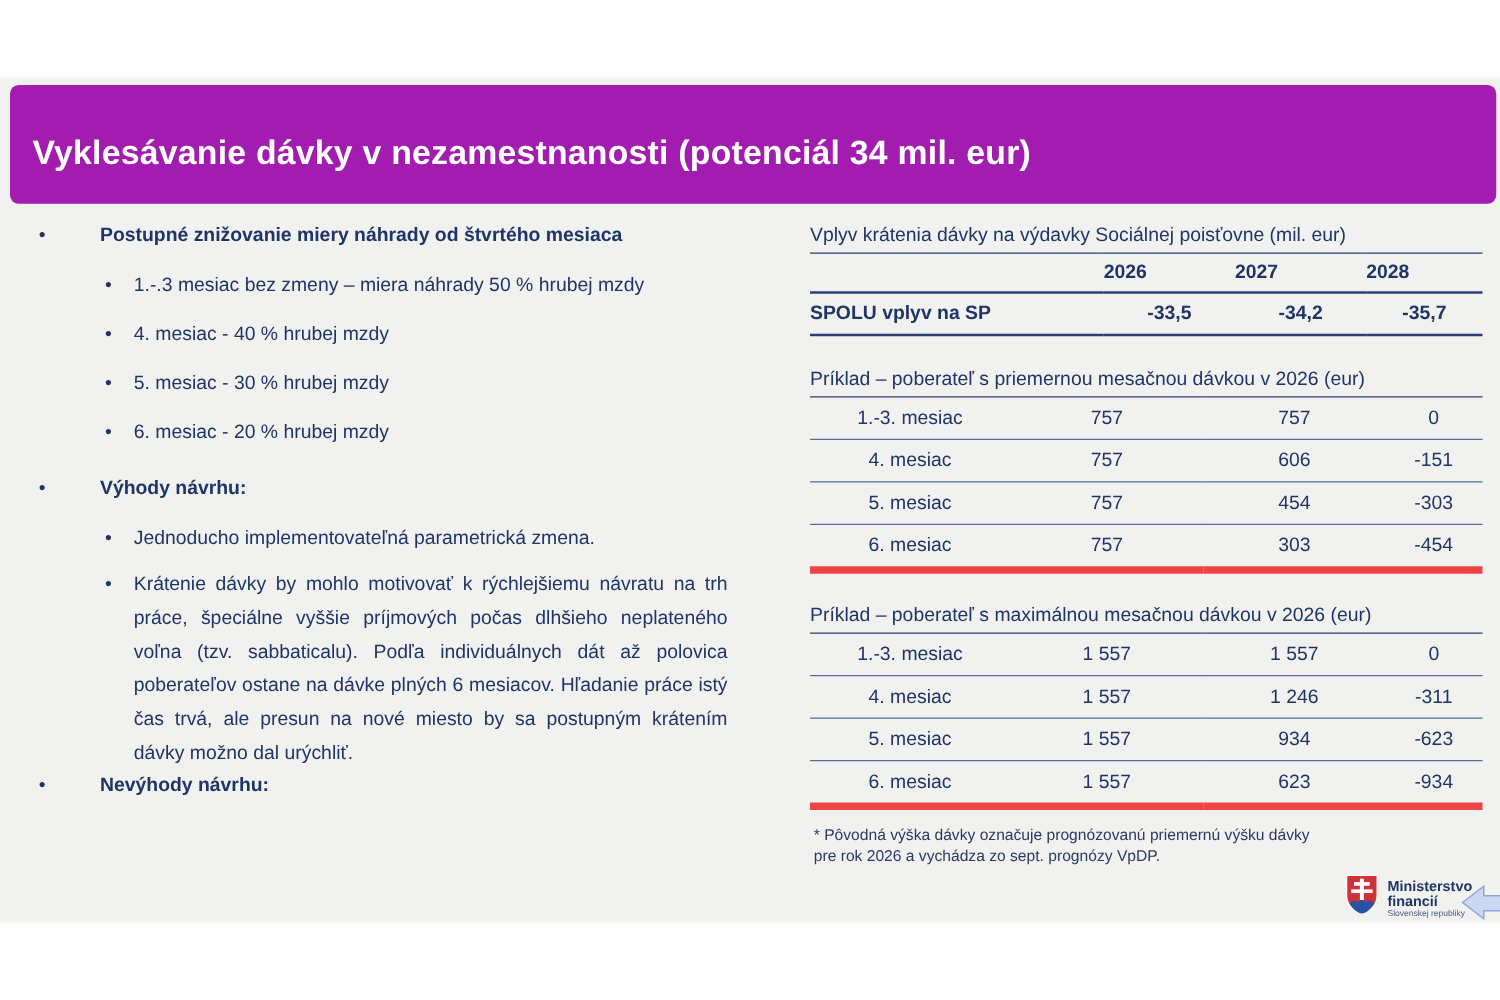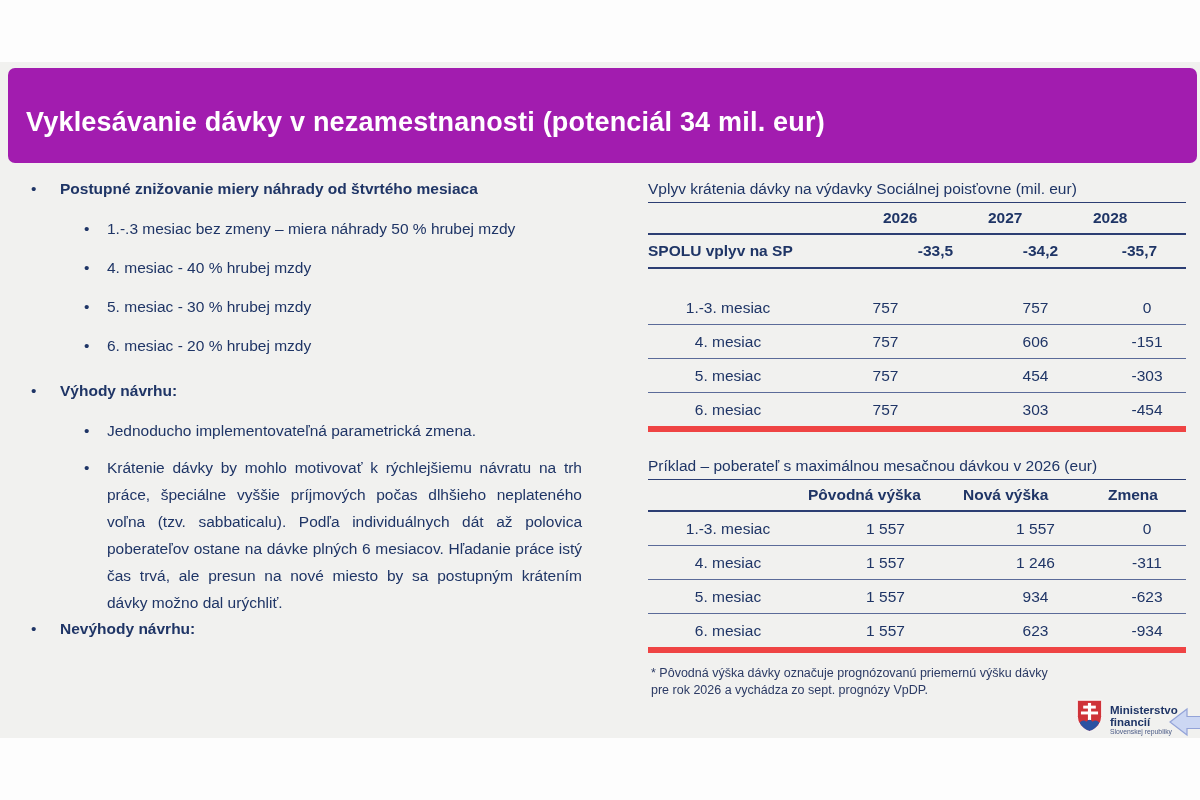--- a/index.html
+++ b/index.html
@@ -21,21 +21,21 @@
     padding:14px 20px 0 18px;
   }
   .title-bar h1 {
     margin:0; color:#ffffff; font-size:27px; font-weight:700; letter-spacing:0.2px;
   }
   
   .left-col {
     position:absolute; left:0; top:179px; width:582px;
     font-size:15.5px; line-height:19px;
   }
-  .l1 { font-weight:700; padding-left:60px; position:relative; }
+  .l1 { font-weight:700; padding-left:80px; position:relative; }
   .l1::before { content:"\2022"; position:absolute; left:31px; font-weight:400; }
   .l2 { padding-left:107px; position:relative; text-align:justify; }
   .l2::before { content:"\2022"; position:absolute; left:84px; }
   .para { line-height:27px; }
   .mb21 { margin-bottom:21px; } .mb20 { margin-bottom:20px; }
   .mb26 { margin-bottom:26px; } .mb14 { margin-bottom:14px; }
   .mb3  { margin-bottom:3px; }  .mb16 { margin-bottom:16px; }
   
   .right-col { position:absolute; left:648px; top:176px; width:538px; font-size:15.5px; }
   table.rt { width:100%; border-collapse:collapse; table-layout:fixed; }
@@ -125,20 +125,23 @@
   <div class="tbl-gap1"></div>
 
   <table class="rt ex">
     <colgroup>
         <col style="width:160px">
         <col style="width:155px">
         <col style="width:145px">
         <col style="width:78px">
       </colgroup>
     <thead>
+      <tr class="t-title">
+          <th colspan="4">Príklad – poberateľ s priemernou mesačnou dávkou v 2026 (eur)</th>
+        </tr>
     </thead>
     <tbody>
       <tr>
         <td class="lbl">1.-3. mesiac</td>
         <td>757</td>
         <td>757</td>
         <td>0</td>
       </tr>
       <tr>
         <td class="lbl">4. mesiac</td>
@@ -167,26 +170,20 @@
     <colgroup>
         <col style="width:160px">
         <col style="width:155px">
         <col style="width:145px">
         <col style="width:78px">
       </colgroup>
     <thead>
       <tr class="t-title">
           <th colspan="4">Príklad – poberateľ s maximálnou mesačnou dávkou v 2026 (eur)</th>
         </tr>
-      <tr class="t-head">
-        <th class="lbl"></th>
-        <th>Pôvodná výška</th>
-        <th>Nová výška</th>
-        <th>Zmena</th>
-      </tr>
     </thead>
     <tbody>
       <tr>
         <td class="lbl">1.-3. mesiac</td>
         <td>1 557</td>
         <td>1 557</td>
         <td>0</td>
       </tr>
       <tr>
         <td class="lbl">4. mesiac</td>

